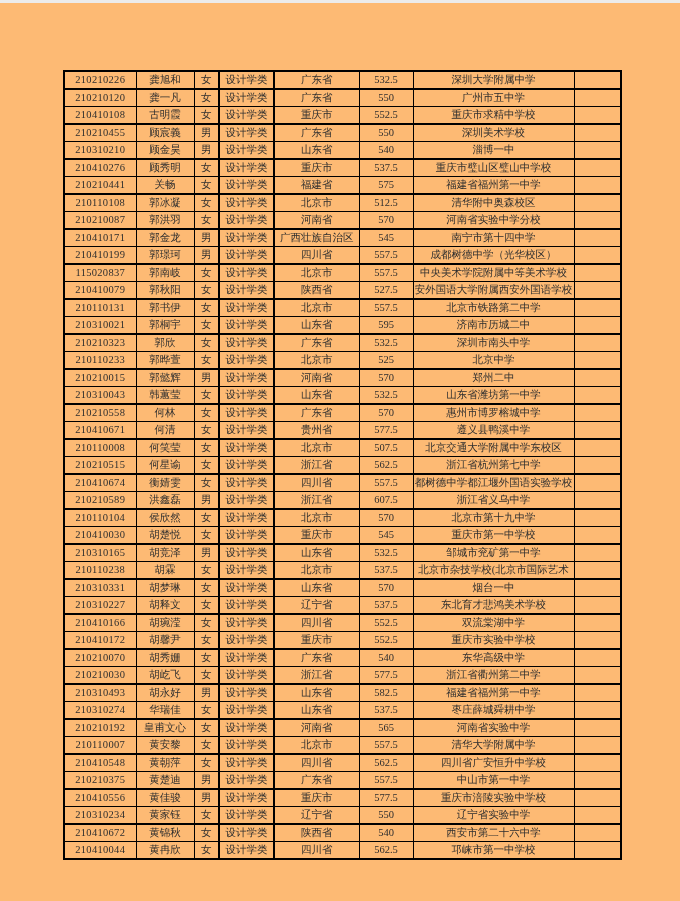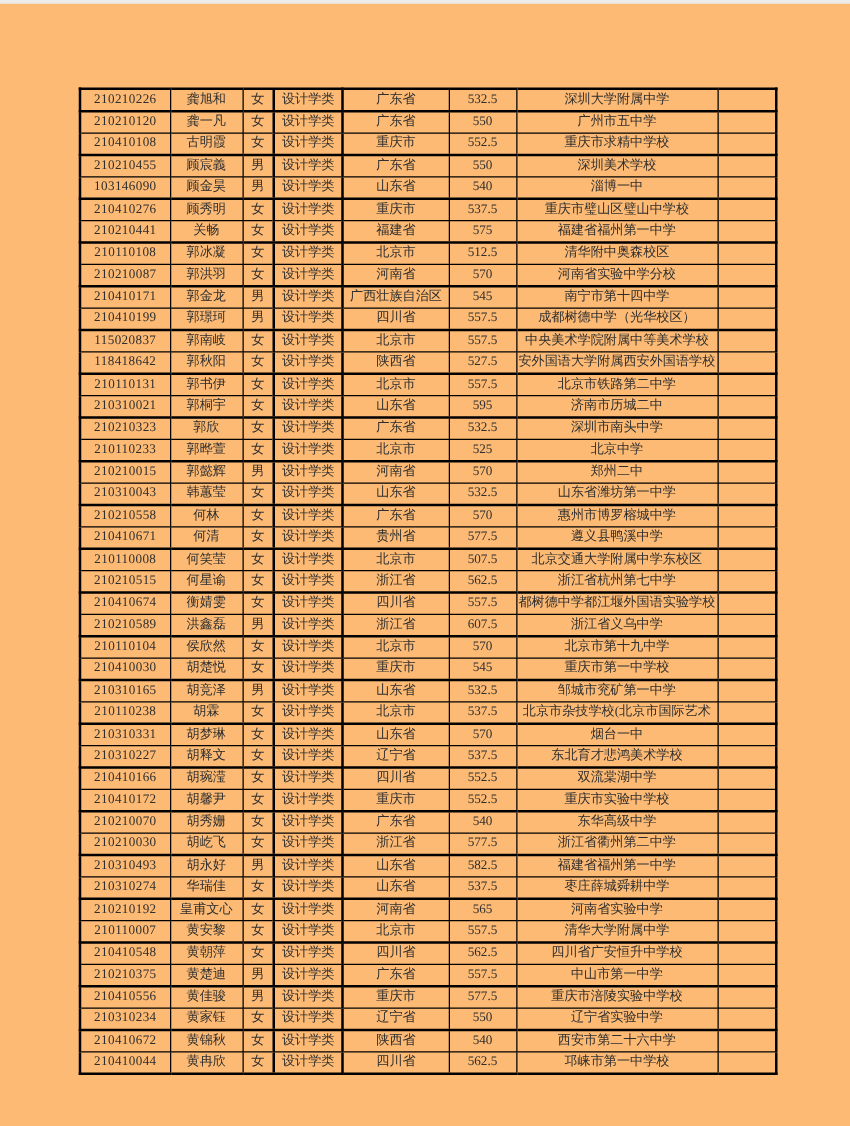--- a/index.html
+++ b/index.html
@@ -107,21 +107,21 @@
           <td class="col-id">210210455</td>
           <td class="col-name">顾宸義</td>
           <td class="col-gender">男</td>
           <td class="col-category">设计学类</td>
           <td class="col-province">广东省</td>
           <td class="col-score">550</td>
           <td class="col-school">深圳美术学校</td>
           <td class="col-blank"></td>
         </tr>
         <tr>
-          <td class="col-id">103146090</td>
+          <td class="col-id">210310210</td>
           <td class="col-name">顾金昊</td>
           <td class="col-gender">男</td>
           <td class="col-category">设计学类</td>
           <td class="col-province">山东省</td>
           <td class="col-score">540</td>
           <td class="col-school">淄博一中</td>
           <td class="col-blank"></td>
         </tr>
         <tr>
           <td class="col-id">210410276</td>
@@ -187,21 +187,21 @@
           <td class="col-id">115020837</td>
           <td class="col-name">郭南岐</td>
           <td class="col-gender">女</td>
           <td class="col-category">设计学类</td>
           <td class="col-province">北京市</td>
           <td class="col-score">557.5</td>
           <td class="col-school">中央美术学院附属中等美术学校</td>
           <td class="col-blank"></td>
         </tr>
         <tr>
-          <td class="col-id">118418642</td>
+          <td class="col-id">210410079</td>
           <td class="col-name">郭秋阳</td>
           <td class="col-gender">女</td>
           <td class="col-category">设计学类</td>
           <td class="col-province">陕西省</td>
           <td class="col-score">527.5</td>
           <td class="col-school">安外国语大学附属西安外国语学校</td>
           <td class="col-blank"></td>
         </tr>
         <tr>
           <td class="col-id">210110131</td>

